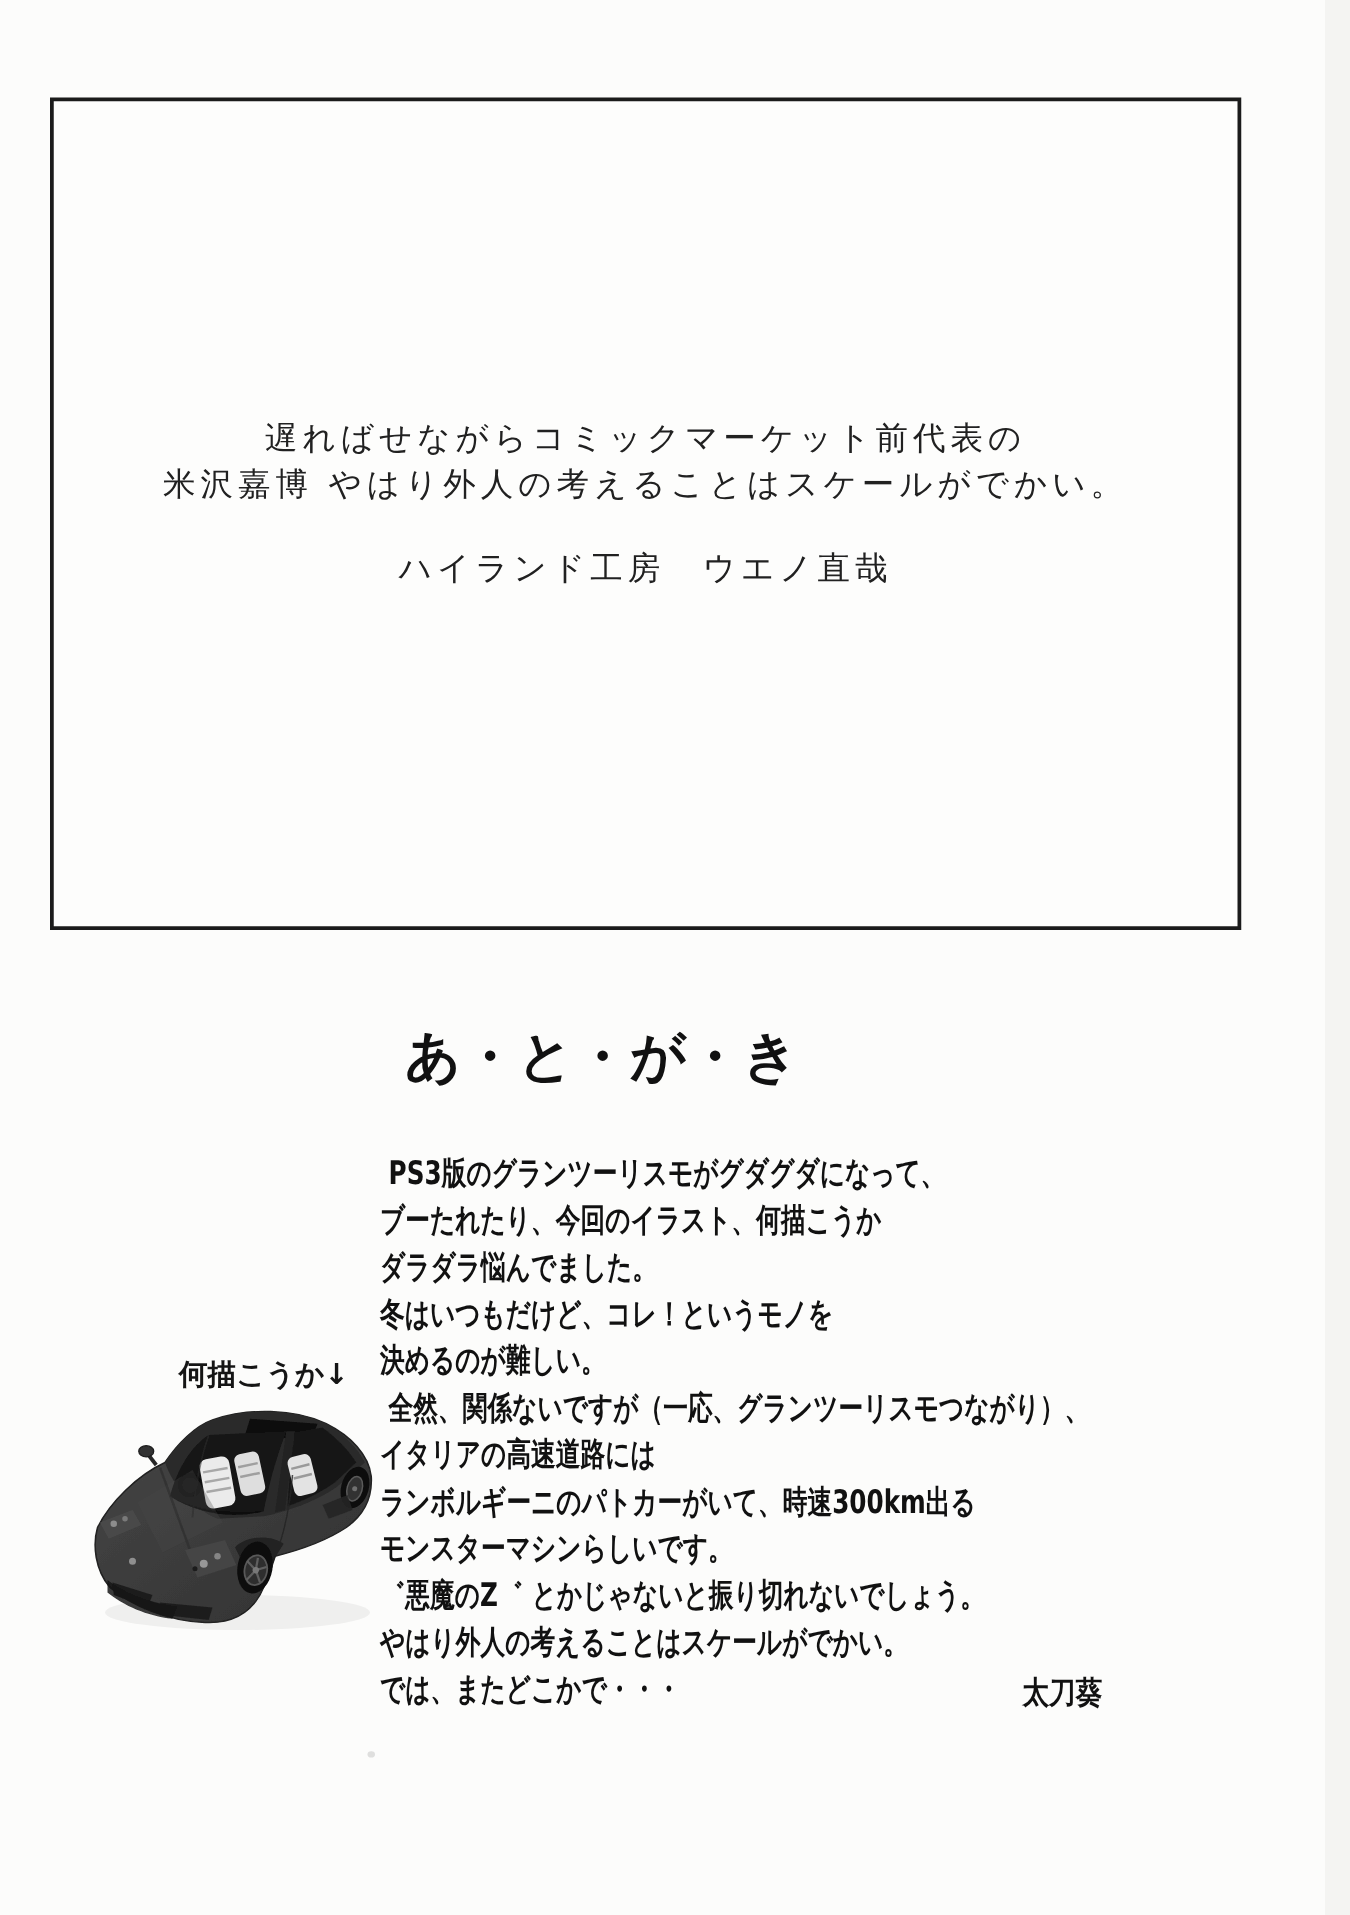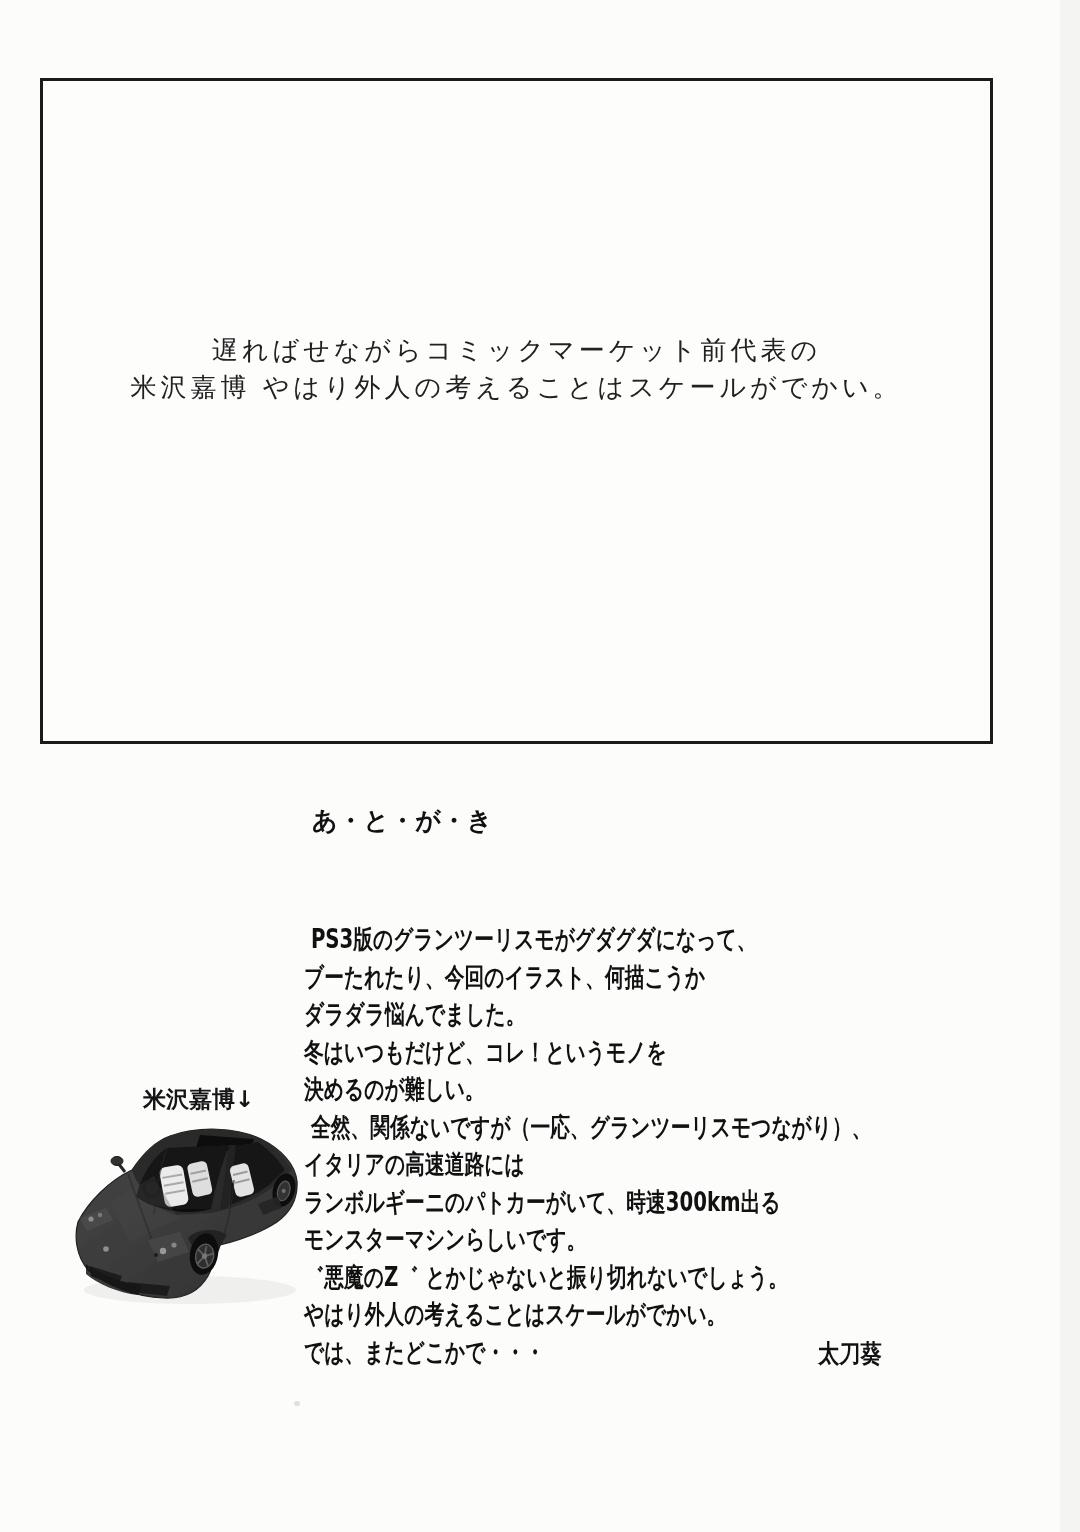--- a/index.html
+++ b/index.html
@@ -38,22 +38,22 @@
     white-space: pre;
   }
   .memorial-line1 { top: 252px; }
   .memorial-line2 { top: 289px; }
   .memorial-sig   { top: 356px; letter-spacing: 1px; }
 
   
   .afterword-heading {
     position: absolute;
     left: 312px; top: 804px;
-    margin: 0;
-    font-size: 25px;
+    margin: 12px;
+    font-size: 44px;
     font-weight: 900;
     letter-spacing: 0.5px;
     color: #111;
     white-space: pre;
   }
   .afterword-body {
     position: absolute;
     left: 304px; top: 921px;
     width: 840px;
     transform: scaleX(0.76);
@@ -107,20 +107,21 @@
   }
 </style>
 </head>
 <body>
 
 <div class="page">
 
   <div class="memorial-box">
     <p class="memorial-line1">遅ればせながらコミックマーケット前代表の</p>
     <p class="memorial-line2">米沢嘉博 やはり外人の考えることはスケールがでかい。</p>
+    <p class="memorial-sig">ハイランド工房　ウエノ直哉</p>
   </div>
 
   <h1 class="afterword-heading">あ・と・が・き</h1>
 
   <div class="afterword-body">
     <p> PS3版のグランツーリスモがグダグダになって、</p>
     <p>ブーたれたり、今回のイラスト、何描こうか</p>
     <p>ダラダラ悩んでました。</p>
     <p>冬はいつもだけど、コレ！というモノを</p>
     <p>決めるのが難しい。</p>
@@ -128,21 +129,21 @@
     <p>イタリアの高速道路には</p>
     <p>ランボルギーニのパトカーがいて、時速300km出る</p>
     <p>モンスターマシンらしいです。</p>
     <p>゛悪魔のZ゛ とかじゃないと振り切れないでしょう。</p>
     <p>やはり外人の考えることはスケールがでかい。</p>
     <p>では、またどこかで・・・</p>
   </div>
 
   <p class="afterword-sig">太刀葵</p>
 
-  <p class="car-label">米沢嘉博↓</p>
+  <p class="car-label">何描こうか↓</p>
 
   <div class="car-wrap">
     <svg viewBox="0 0 252 200" width="252" height="200">
       <defs>
         <linearGradient id="bodyG" x1="0" y1="0" x2="1" y2="1">
           <stop offset="0" stop-color="#474747"></stop>
           <stop offset="0.55" stop-color="#3a3a3a"></stop>
           <stop offset="1" stop-color="#313131"></stop>
         </linearGradient>
         <filter id="soft" x="-10%" y="-10%" width="120%" height="120%">

